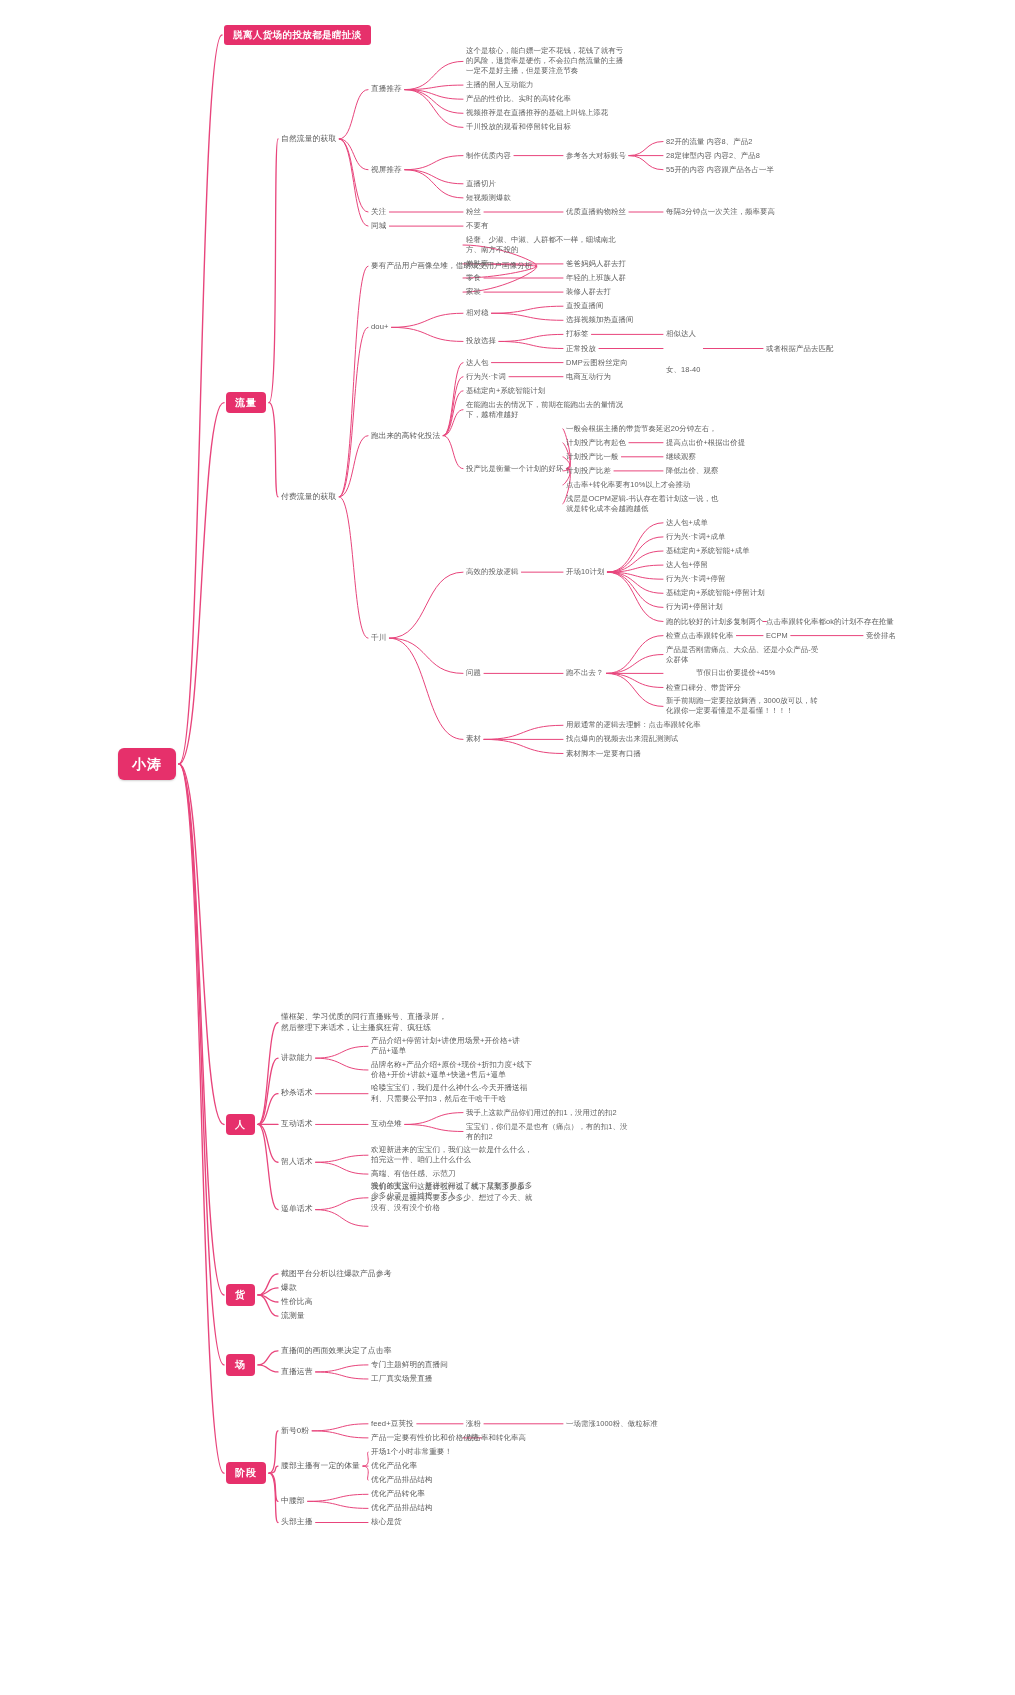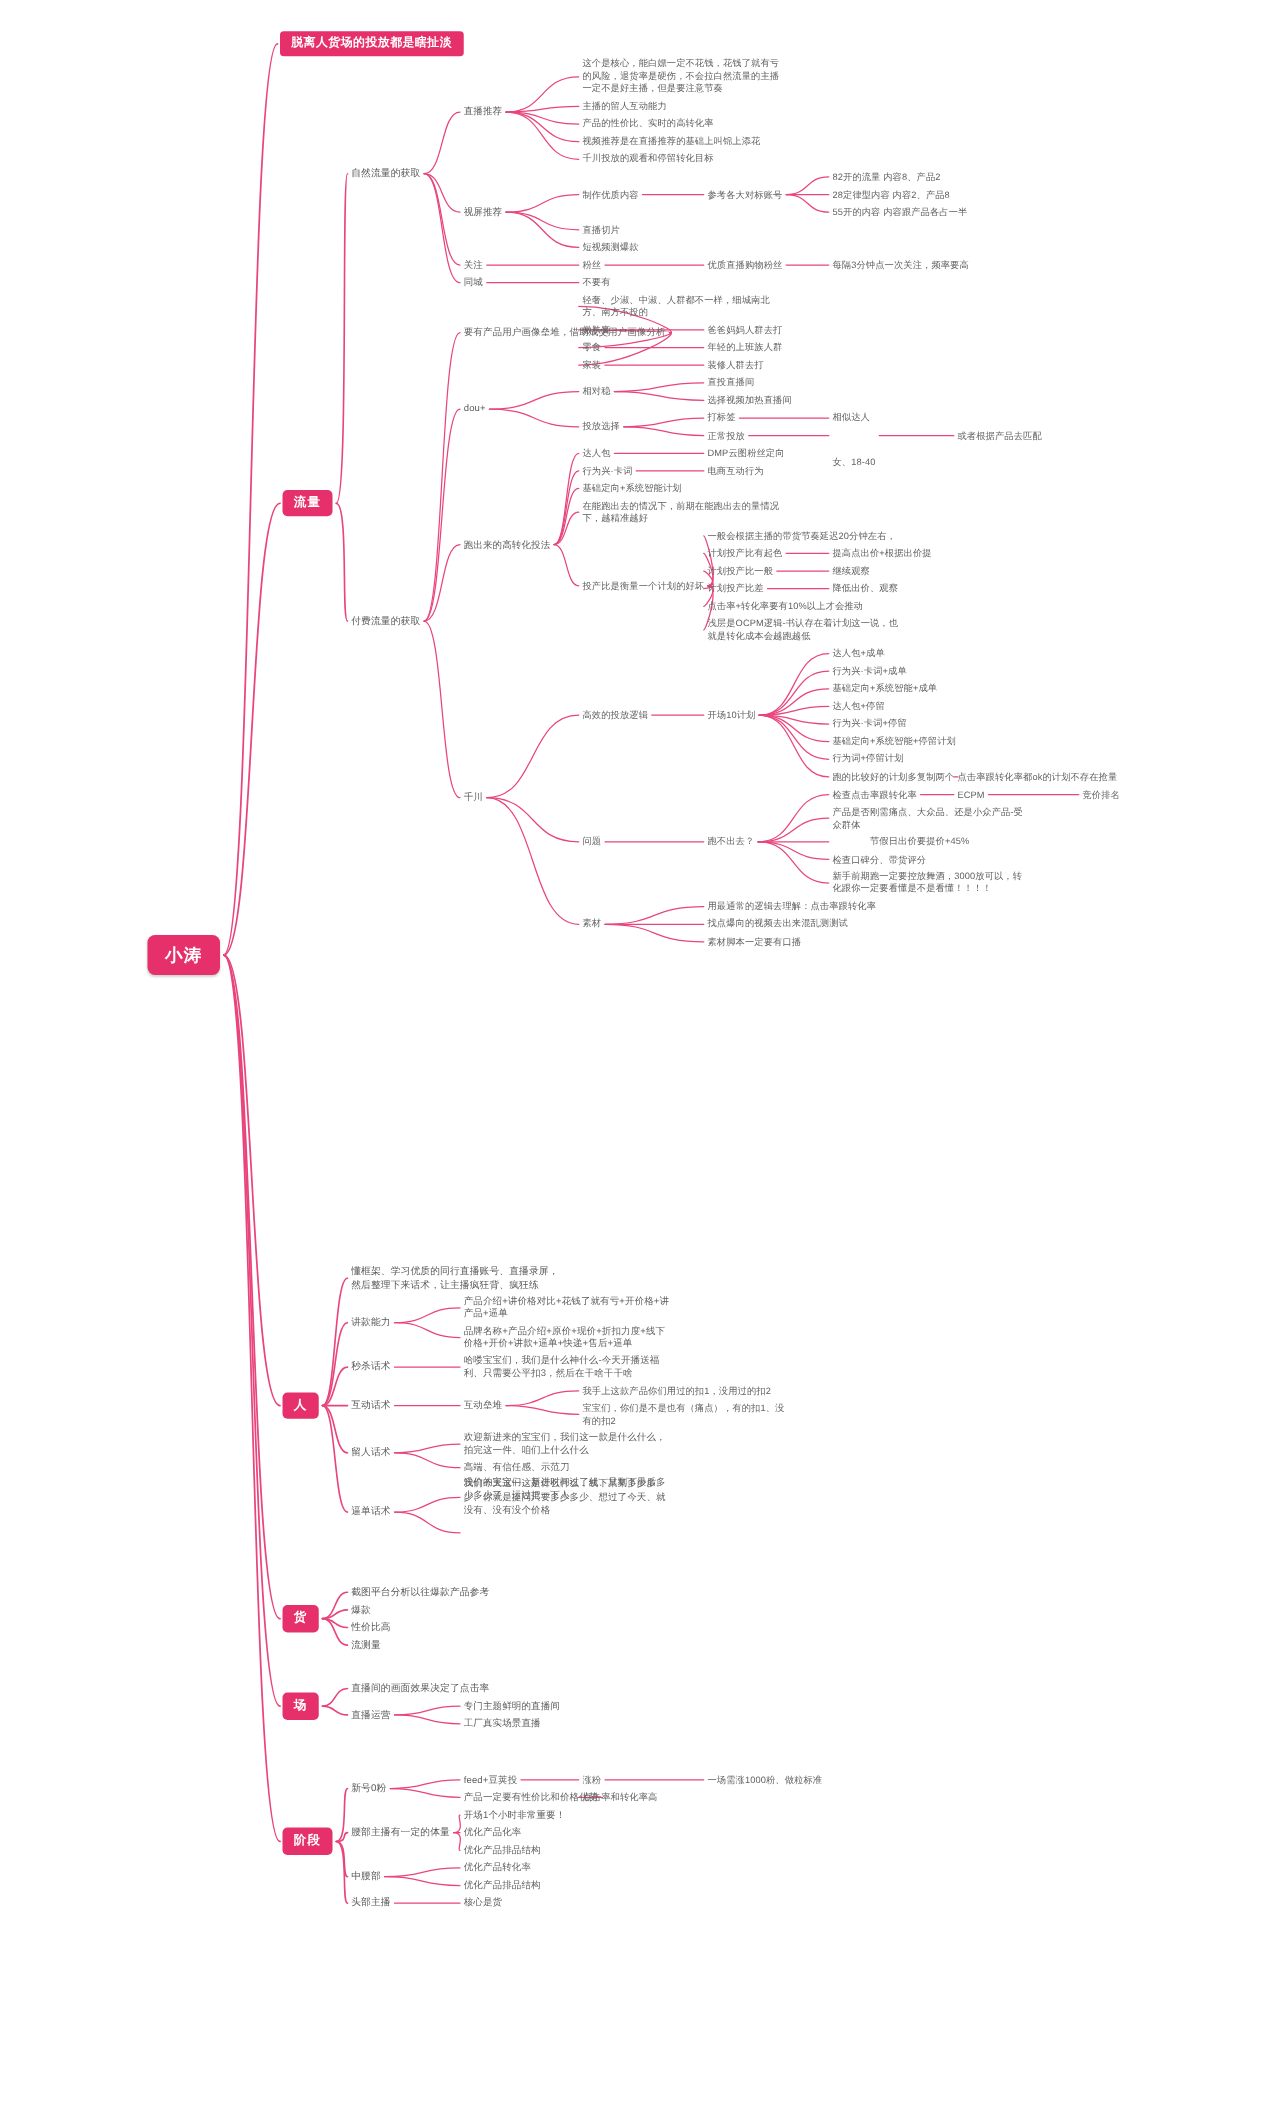--- a/index.html
+++ b/index.html
@@ -251,21 +251,21 @@
     <div class="node lvl4" style="left: 666px; top: 696.416px;">新手前期跑一定要控放舞酒，3000放可以，转
 化跟你一定要看懂是不是看懂！！！！</div>
     <div class="node lvl4" style="left: 466px; top: 734.408px;">素材</div>
     <div class="node lvl4" style="left: 566px; top: 720.308px;">用最通常的逻辑去理解：点击率跟转化率</div>
     <div class="node lvl4" style="left: 566px; top: 734.408px;">找点爆向的视频去出来混乱测测试</div>
     <div class="node lvl4" style="left: 566px; top: 748.508px;">素材脚本一定要有口播</div>
     <div class="node lvl1" style="left: 226px; top: 1113.7px;">人</div>
     <div class="node lvl2" style="left: 281px; top: 1012.08px;">懂框架、学习优质的同行直播账号、直播录屏，
 然后整理下来话术，让主播疯狂背、疯狂练</div>
     <div class="node lvl2" style="left: 281px; top: 1052.89px;">讲款能力</div>
-    <div class="node lvl3" style="left: 371px; top: 1036.05px;">产品介绍+讲价格对比+花钱了就有亏+开价格+讲
+    <div class="node lvl3" style="left: 371px; top: 1036.05px;">产品介绍+停留计划+讲使用场景+开价格+讲
 产品+逼单</div>
     <div class="node lvl3" style="left: 371px; top: 1059.75px;">品牌名称+产品介绍+原价+现价+折扣力度+线下
 价格+开价+讲款+逼单+快递+售后+逼单</div>
     <div class="node lvl2" style="left: 281px; top: 1088.44px;">秒杀话术</div>
     <div class="node lvl3" style="left: 371px; top: 1083.45px;">哈喽宝宝们，我们是什么神什么-今天开播送福
 利、只需要公平扣3，然后在干啥干干啥</div>
     <div class="node lvl2" style="left: 281px; top: 1119.19px;">互动话术</div>
     <div class="node lvl3" style="left: 371px; top: 1119.33px;">互动垒堆</div>
     <div class="node lvl4" style="left: 466px; top: 1107.61px;">我手上这款产品你们用过的扣1，没用过的扣2</div>
     <div class="node lvl4" style="left: 466px; top: 1121.52px;">宝宝们，你们是不是也有（痛点），有的扣1、没

